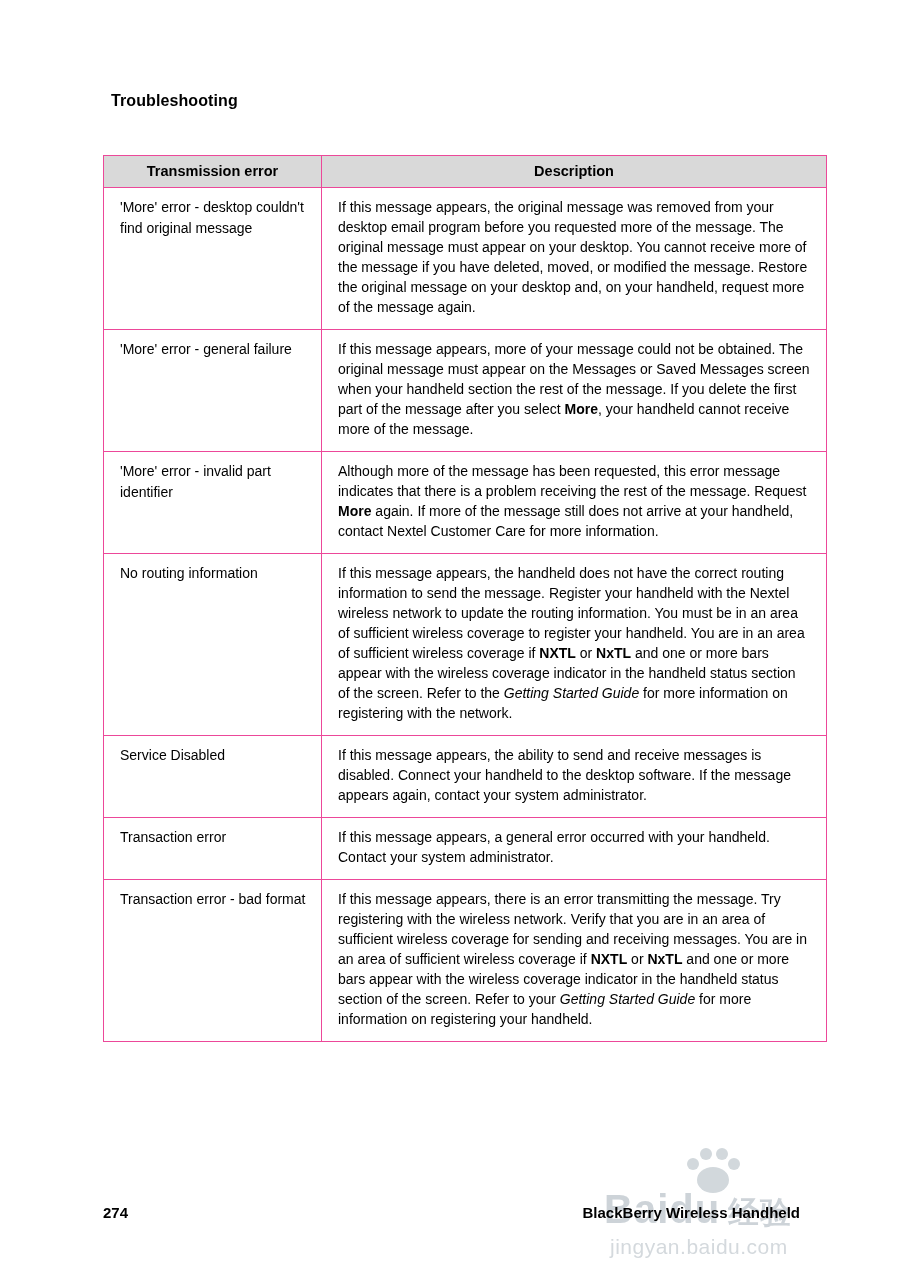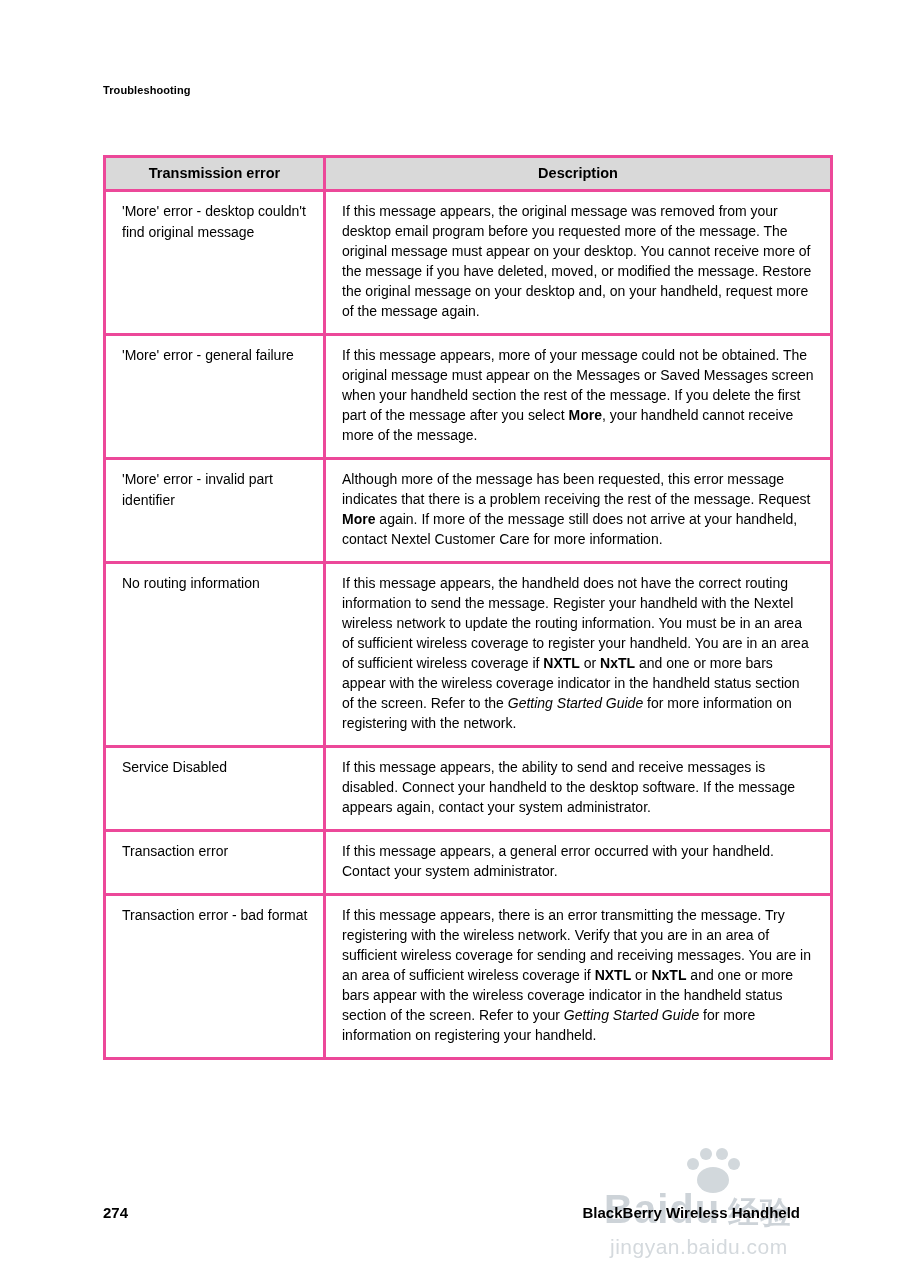--- a/index.html
+++ b/index.html
@@ -7,31 +7,31 @@
     width:902px;height:1280px;
     background:#ffffff;
     font-family:"Liberation Sans","DejaVu Sans",sans-serif;
     color:#000;
     position:relative;
     overflow:hidden;
   }
   .page{position:absolute;inset:0;}
   .section-title{
     position:absolute;left:103px;top:84px;
-    font-size:11px;font-weight:bold;margin:0;
+    font-size:16px;font-weight:bold;margin:8px;
     letter-spacing:.1px;
   }
   table.error-table{
     position:absolute;left:103px;top:155px;
     width:697px;
     border-collapse:collapse;
     table-layout:fixed;
   }
   table.error-table th, table.error-table td{
-    border:3px solid #ec4899;
+    border:1px solid #ec4899;
     vertical-align:top;
   }
   table.error-table th{
     background:#d9d9d9;
     font-size:14.5px;font-weight:bold;
     text-align:center;
     padding:7px 6px 8px 6px;
   }
   .col-error{width:205px;}
   .col-desc{width:492px;}

